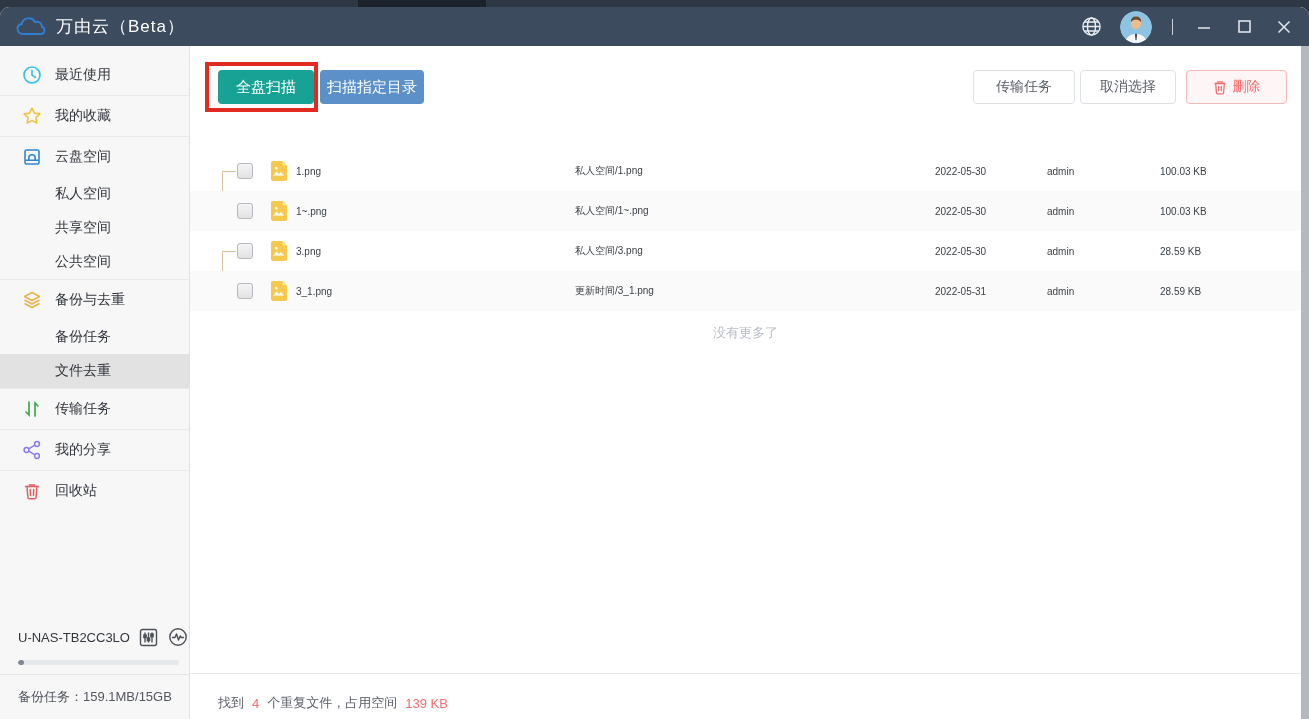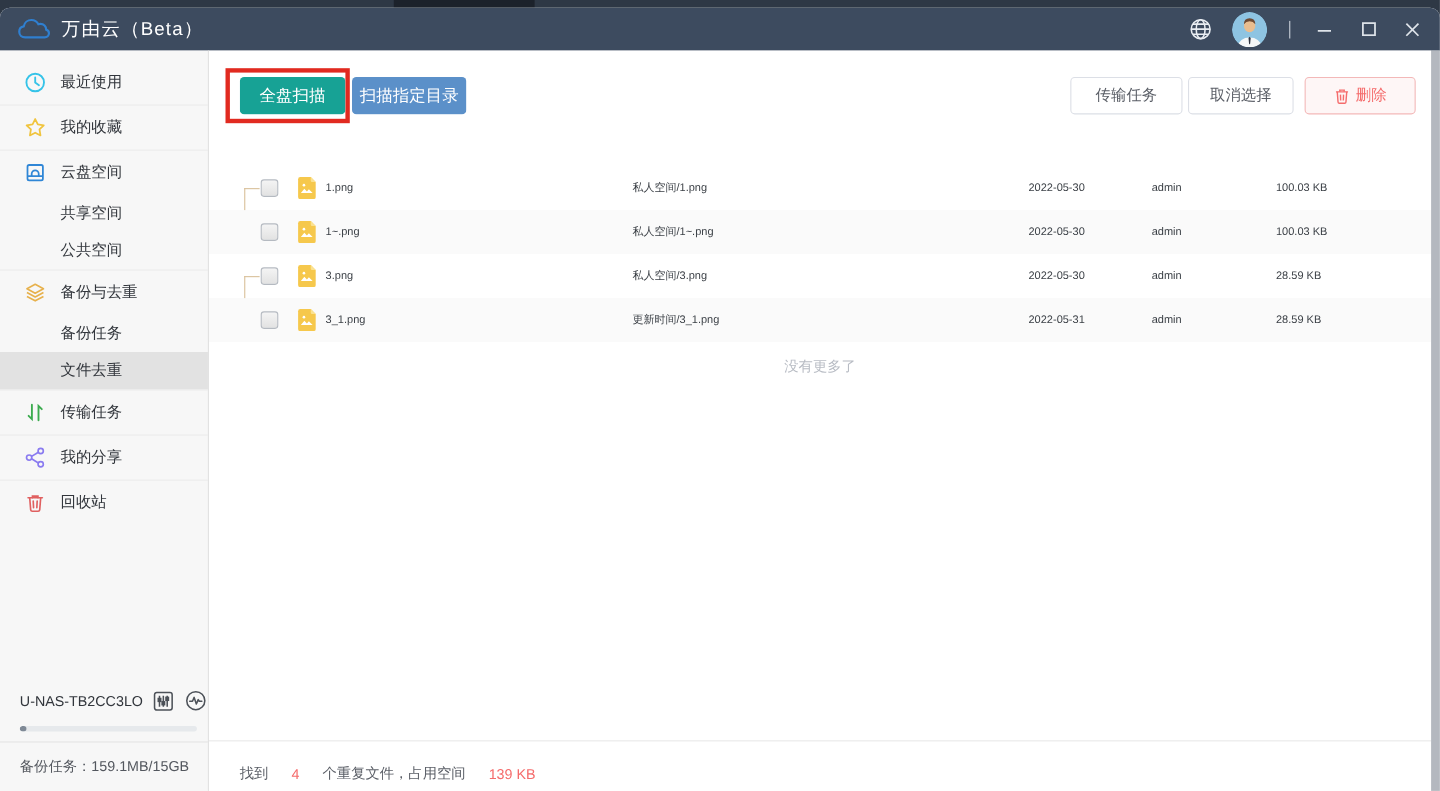--- a/index.html
+++ b/index.html
@@ -62,21 +62,21 @@
   .c-check { left:47px; } .c-name { left:80px; gap:8px; } .c-namehdr { left:85px; }
   .c-path { left:385px; } .c-time { left:745px; } .c-creator { left:857px; } .c-size { left:970px; }
   .thead .cell { height:28px; }
   .checkbox { width:16px; height:16px; border:1px solid #b5bac1; border-radius:3px; background:linear-gradient(#f4f4f4,#e2e2e2); cursor:pointer; }
   .caret { display:inline-block; width:0; height:0; border-left:4px solid transparent; border-right:4px solid transparent; border-top:5px solid #b9bec7; margin-left:6px; }
   .connector { position:absolute; left:32px; width:14px; height:41px; border-left:1px solid #d9c09a; border-top:1px solid #d9c09a; border-bottom:1px solid #d9c09a; }
   .conn-1 { top:20px; } .conn-2 { top:100px; }
   .no-more { position:absolute; left:0; right:0; top:278px; text-align:center; color:#b8bcc4; font-size:13px; }
 
   .main-footer { position:absolute; left:0; right:0; top:627px; bottom:0; border-top:1px solid #e8e8e8; background:#fff; }
-  .footer-text { position:absolute; left:28px; top:20px; font-size:13px; color:#5a5e66; display:flex; gap:21px; align-items:center; }
+  .footer-text { position:absolute; left:28px; top:20px; font-size:13px; color:#5a5e66; display:flex; gap:8px; align-items:center; }
   .footer-text .red { color:#f56c6c; }
 </style>
 </head>
 <body>
 
 <div class="artifact-smudge"></div>
 
 <div class="app">
 
   <div class="titlebar">
@@ -152,20 +152,23 @@
 
       <div class="side-item group">
         <span class="icon">
           <svg width="20" height="20" viewBox="0 0 20 20" fill="none" stroke="#2f86d6" stroke-width="1.6">
               <rect x="3" y="3" width="14" height="14" rx="1.5"></rect>
               <path d="M6.8 13.2 v-2.2 a3.2 3.2 0 0 1 6.4 0 v2.2"></path>
               <line x1="3.5" y1="13.2" x2="16.5" y2="13.2"></line>
             </svg>
         </span>
         <span>云盘空间</span>
+      </div>
+      <div class="side-item sub">
+        <span>私人空间</span>
       </div>
       <div class="side-item sub">
         <span>共享空间</span>
       </div>
       <div class="side-item sub">
         <span>公共空间</span>
       </div>
       <div class="side-div"></div>
 
       <div class="side-item group">

